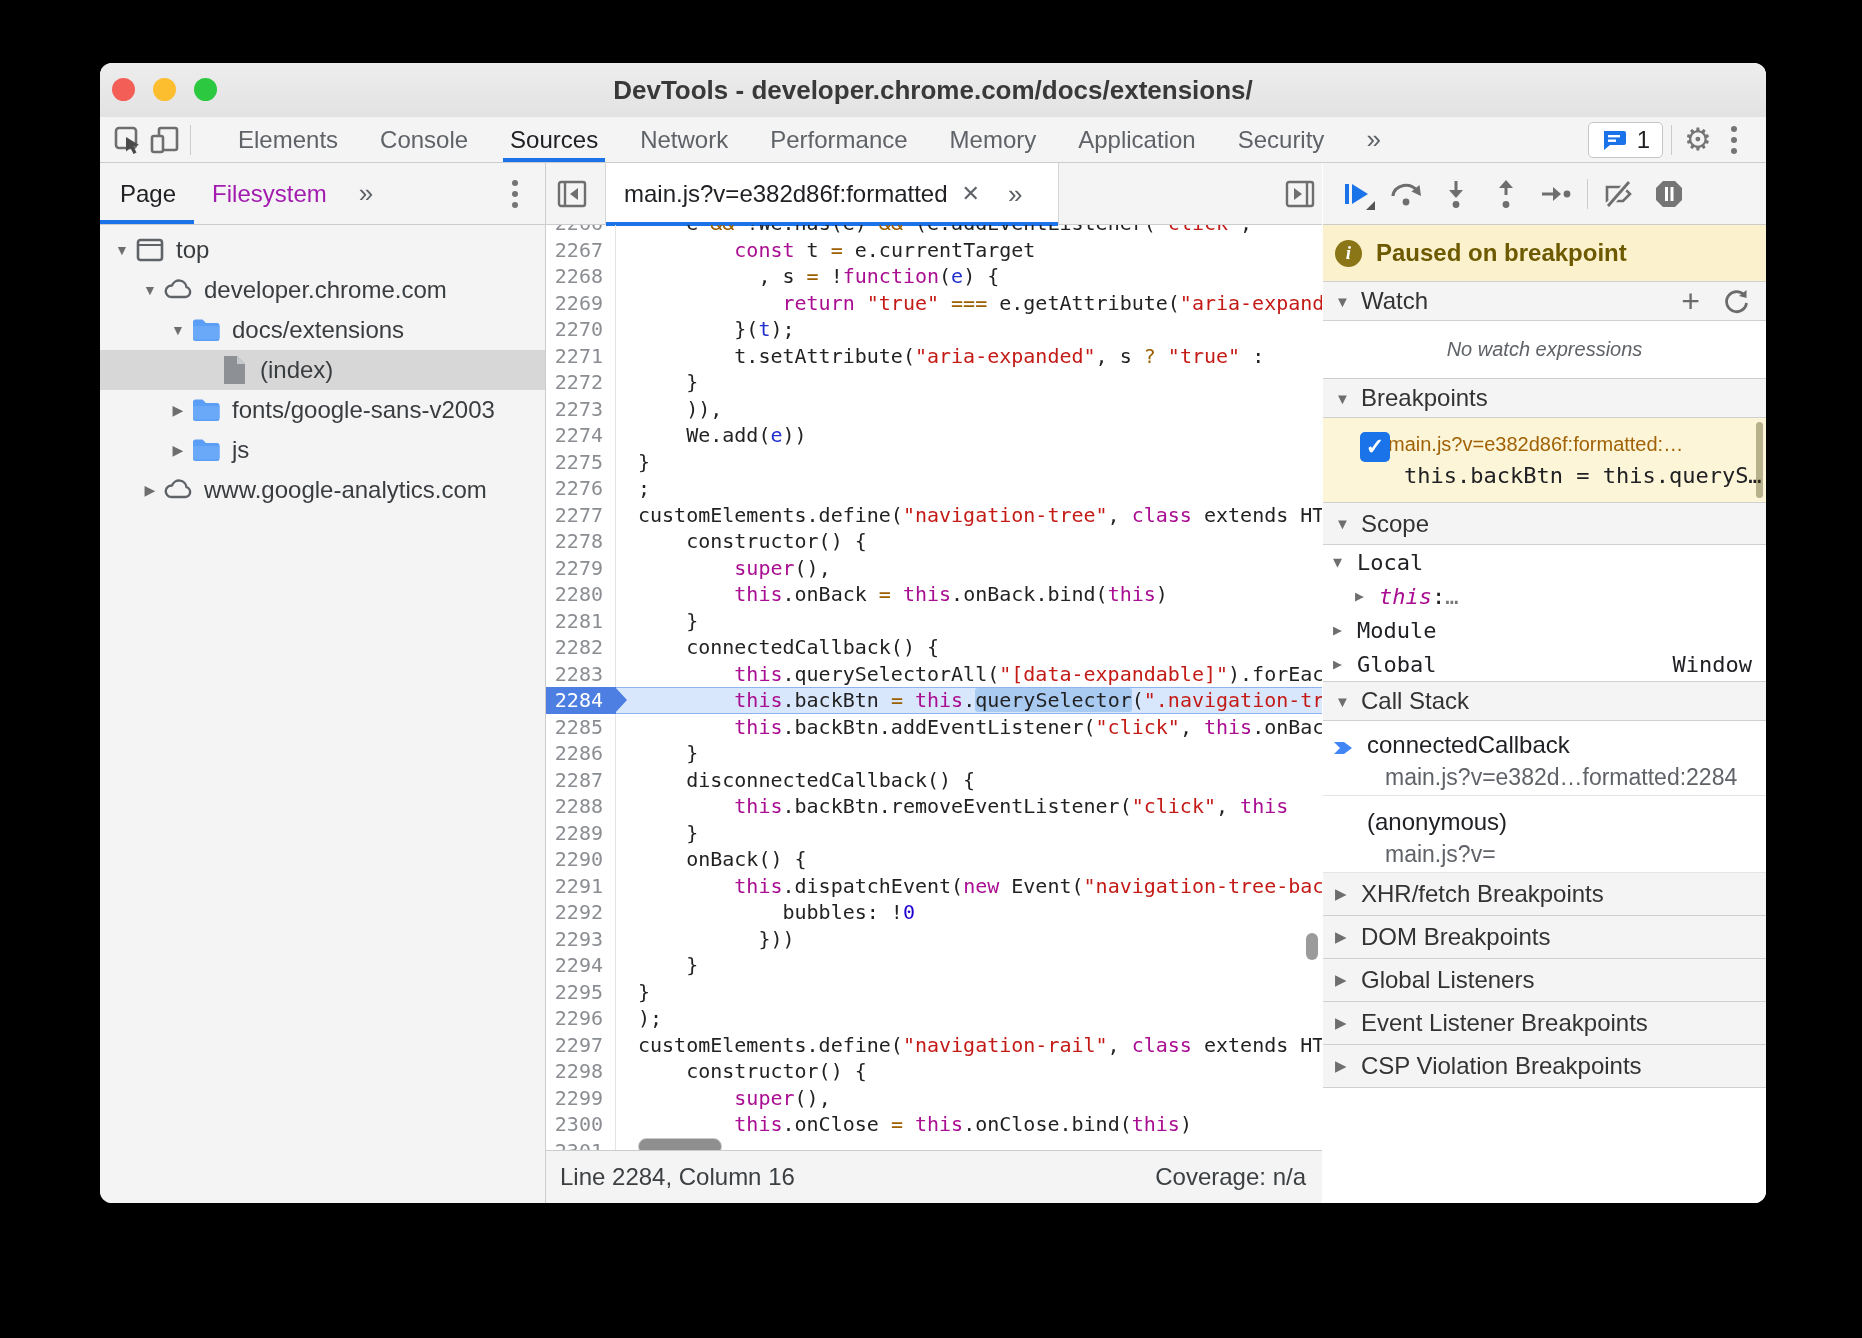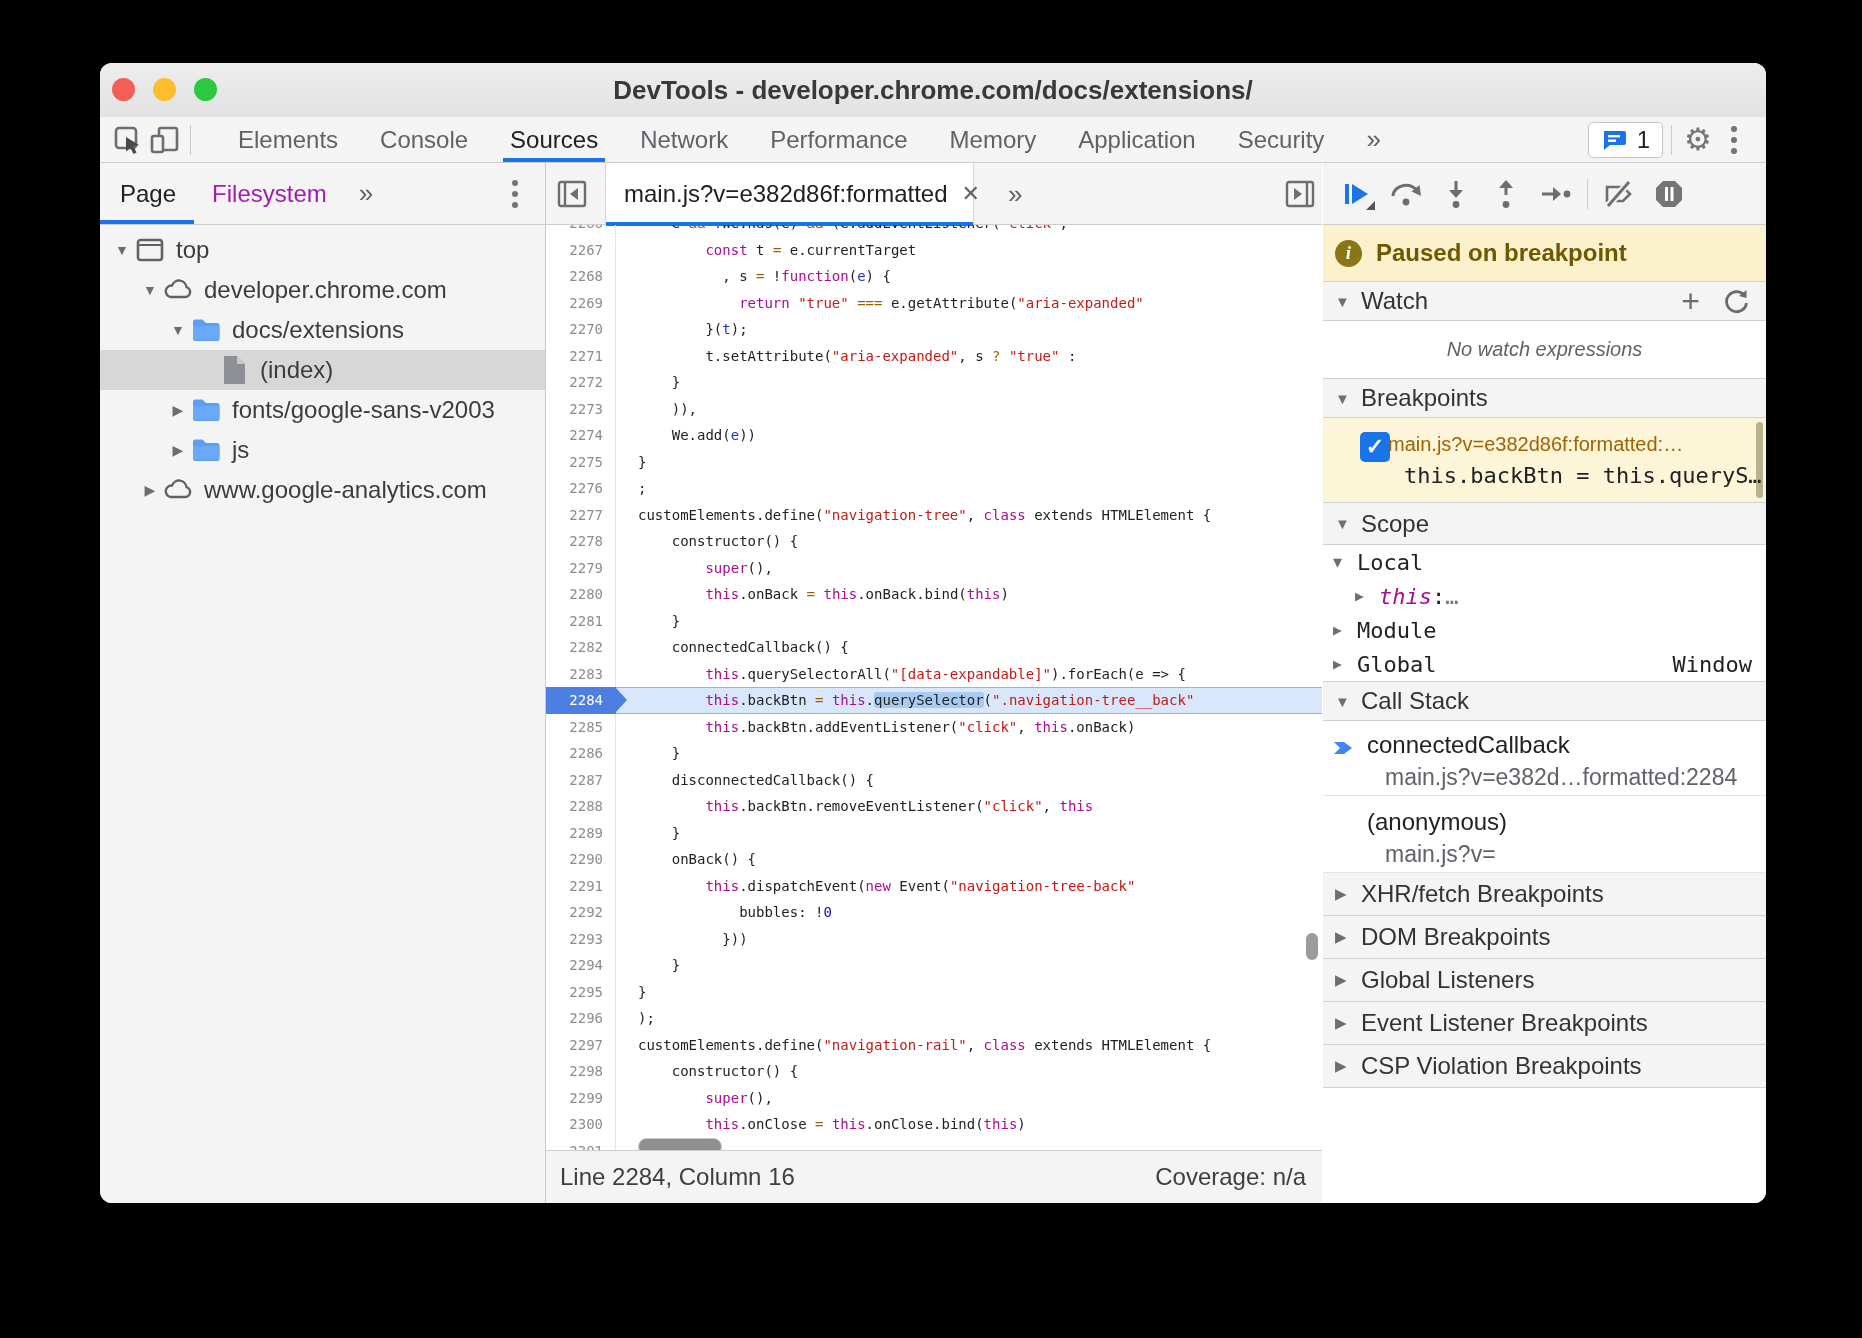--- a/index.html
+++ b/index.html
@@ -44,28 +44,28 @@
   .chev{font-size:26px;color:#5f6368;padding:0 14px;}
   .tree{position:absolute;left:0;top:62px;width:100%;bottom:0;}
   .trow{height:40px;display:flex;align-items:center;font-size:24px;color:#3a3d40;white-space:nowrap;}
   .trow.selected{background:#d7d7d7;}
   .texp{width:24px;flex:none;font-size:14px;color:#6e6e6e;text-align:center;}
   .ticon{width:32px;height:32px;flex:none;margin-right:10px;display:flex;align-items:center;justify-content:center;}
   
   .editor{position:absolute;left:446px;top:100px;width:776px;height:1040px;background:#fff;}
   .ed-tabbar{position:absolute;left:0;top:0;width:100%;height:62px;background:#f4f4f4;border-bottom:1px solid #ccc;}
   .ed-toggle{position:absolute;top:13px;width:36px;height:36px;display:flex;align-items:center;justify-content:center;}
-  .file-tab{position:absolute;left:59px;top:0;width:369px;height:62px;background:#fff;
+  .file-tab{position:absolute;left:59px;top:0;width:454px;height:62px;background:#fff;
     border-left:1px solid #d6d6d6;border-right:1px solid #d6d6d6;display:flex;align-items:center;}
   .file-tab::after{content:"";position:absolute;left:0;right:0;bottom:-1px;height:4px;background:var(--accent_blue);}
   .file-tab .lbl{font-size:24px;color:#202124;margin-left:18px;white-space:nowrap;}
   .file-tab .x{margin-left:14px;font-size:22px;color:#5f6368;}
   .ed-chev{position:absolute;left:448px;top:0;height:62px;display:flex;align-items:center;padding-left:14px;}
   .viewport{position:absolute;left:0;top:62px;width:100%;height:925px;overflow:hidden;
-    font-family:"DejaVu Sans Mono",monospace;font-size:14px;}
+    font-family:"DejaVu Sans Mono",monospace;font-size:20px;}
   .lines{margin-top:-15px;}
   .line{display:flex;height:26.5px;line-height:26.5px;white-space:pre;}
   .num{width:70px;flex:none;text-align:right;padding-right:12px;color:#8a8d91;border-right:1px solid #e4e4e4;position:relative;}
   .codecell{flex:1;color:#222;overflow:hidden;}
   .line.exec .num{background:var(--exec_flag);color:#fff;border-right-color:var(--exec_flag);}
   .line.exec .num::after{content:"";position:absolute;left:100%;top:0;border-left:12px solid var(--exec_flag);
     border-top:13.25px solid transparent;border-bottom:13.25px solid transparent;z-index:2;}
   .line.exec .codecell{background:var(--exec_line_bg);box-shadow:inset 0 1px 0 #8db4ef, inset 0 -1px 0 #8db4ef;}
   .t-k{color:var(--keyword);}
   .t-s{color:var(--string);}

